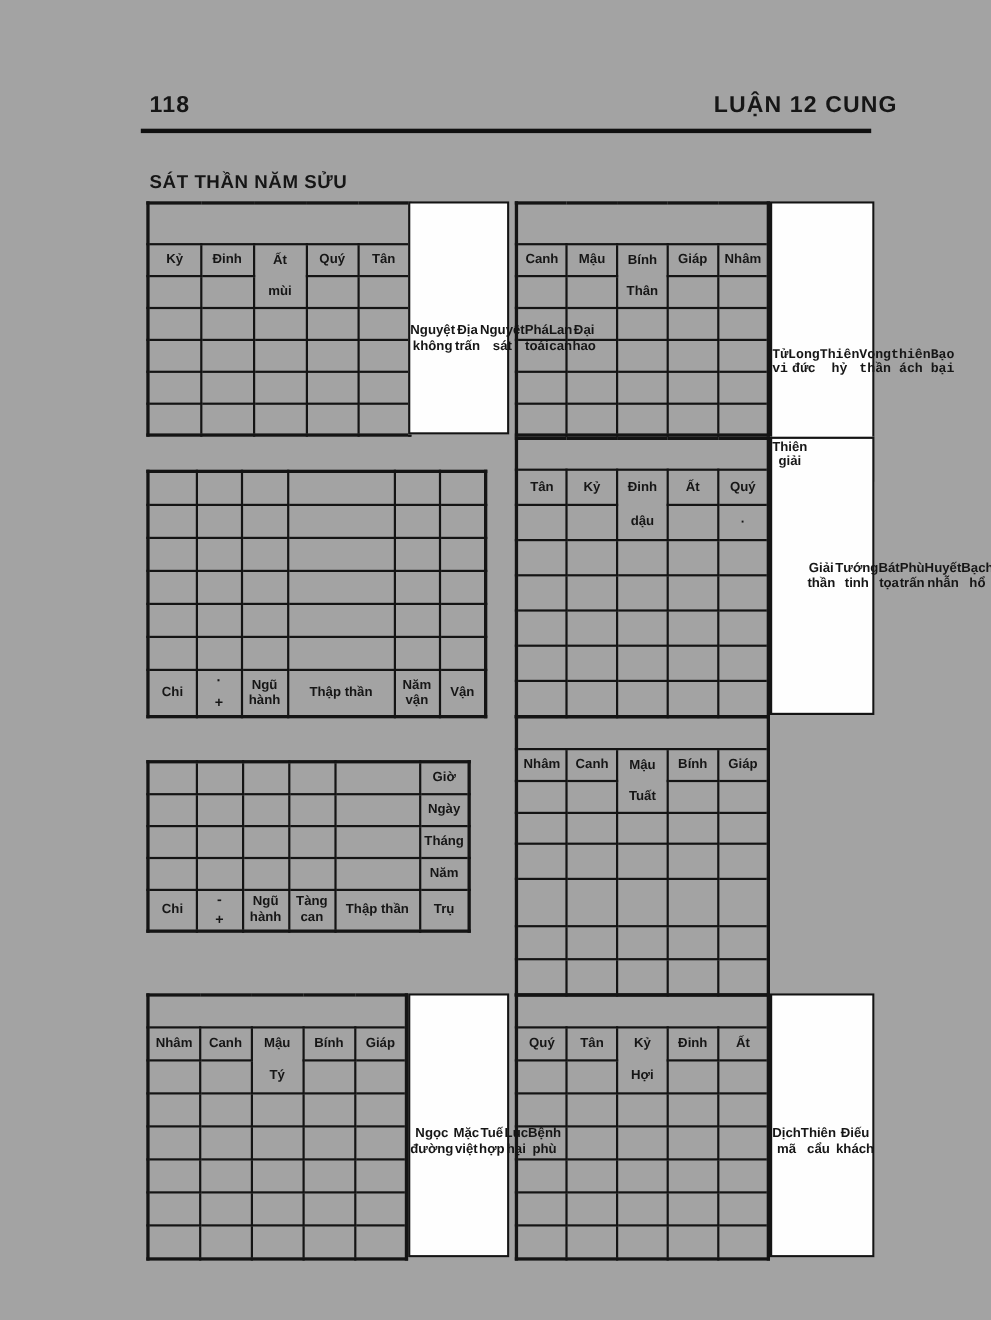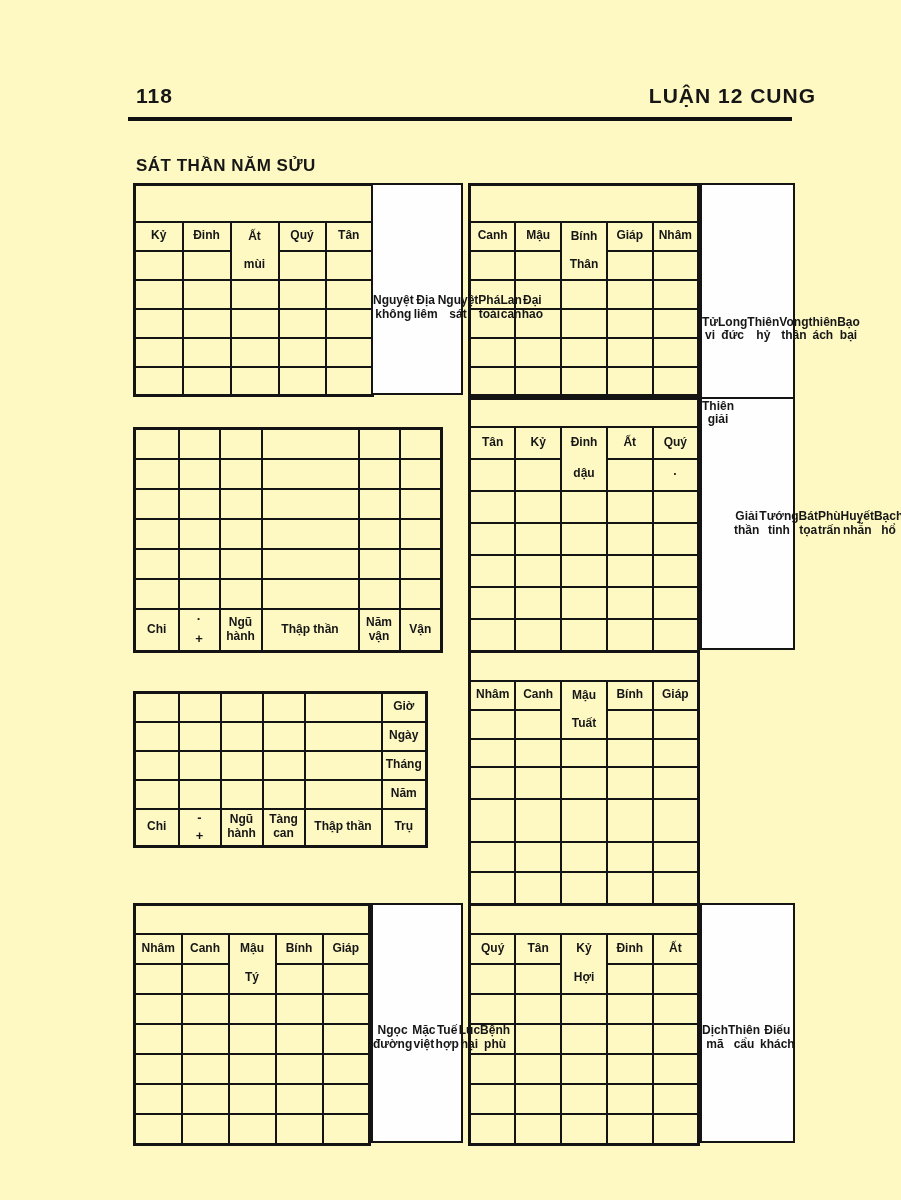--- a/index.html
+++ b/index.html
@@ -1,16 +1,16 @@
 <!DOCTYPE html>
 <html><head>
 <meta charset="utf-8">
 <style>
   html,body{margin:0;padding:0;background:#e8e8e8;}
-  .page{position:relative;width:901px;height:1200px;background:#fef9c3;
+  .page{position:relative;width:901px;height:1200px;background:#a3a3a3;
         font-family:"Liberation Sans",sans-serif;color:#161616;overflow:hidden;}
   .abs{position:absolute;box-sizing:border-box;}
   .hdr-num{font-size:21px;font-weight:700;letter-spacing:1px;}
   .hdr-title{font-size:21px;font-weight:700;letter-spacing:1px;text-align:right;}
   .rule{background:#101010;}
   .sec-title{font-size:17px;font-weight:700;letter-spacing:0.5px;}
   table.grid{border-collapse:collapse;table-layout:fixed;width:100%;height:100%;
              border:3px solid #141414;}
   .grid td{border:2px solid #141414;text-align:center;vertical-align:middle;
            font-size:12px;font-weight:700;padding:0;overflow:hidden;line-height:1.15;}
@@ -89,21 +89,21 @@
             <td></td>
             <td></td>
             <td></td>
           </tr>
     </tbody>
       </table>
   </div>
 
   <div class="abs labelcol" style="left:371px;top:183px;width:92px;height:212px;padding-top:37px;">
     <div class="lab grow">Nguyệt không</div>
-    <div class="lab grow">Địa liêm</div>
+    <div class="lab grow">Địa trấn</div>
     <div class="lab grow">Nguyệt sát</div>
     <div class="lab grow">Phá toái</div>
     <div class="lab grow">Lan can</div>
     <div class="lab grow">Đại hao</div>
   </div>
 
   <div class="abs" style="left:468px;top:183px;width:232px;height:212px;">
     <table class="grid">
       <colgroup>
           <col>
@@ -157,21 +157,21 @@
             <td></td>
             <td></td>
             <td></td>
             <td></td>
             <td></td>
           </tr>
     </tbody>
       </table>
   </div>
 
-  <div class="abs labelcol" style="left:700px;top:183px;width:95px;height:255px;padding-top:37px;">
+  <div class="abs labelcol" style="left:700px;top:183px;width:95px;height:255px;padding-top:37px;font-family:Liberation Mono, monospace;">
     <div class="lab grow">Tử vi</div>
     <div class="lab grow">Long đức</div>
     <div class="lab grow">Thiên hỷ</div>
     <div class="lab grow">Vong thần</div>
     <div class="lab grow">thiên ách</div>
     <div class="lab grow">Bạo bại</div>
   </div>
 
   <div class="abs" style="left:133px;top:427px;width:307px;height:223px;">
     <table class="grid">

